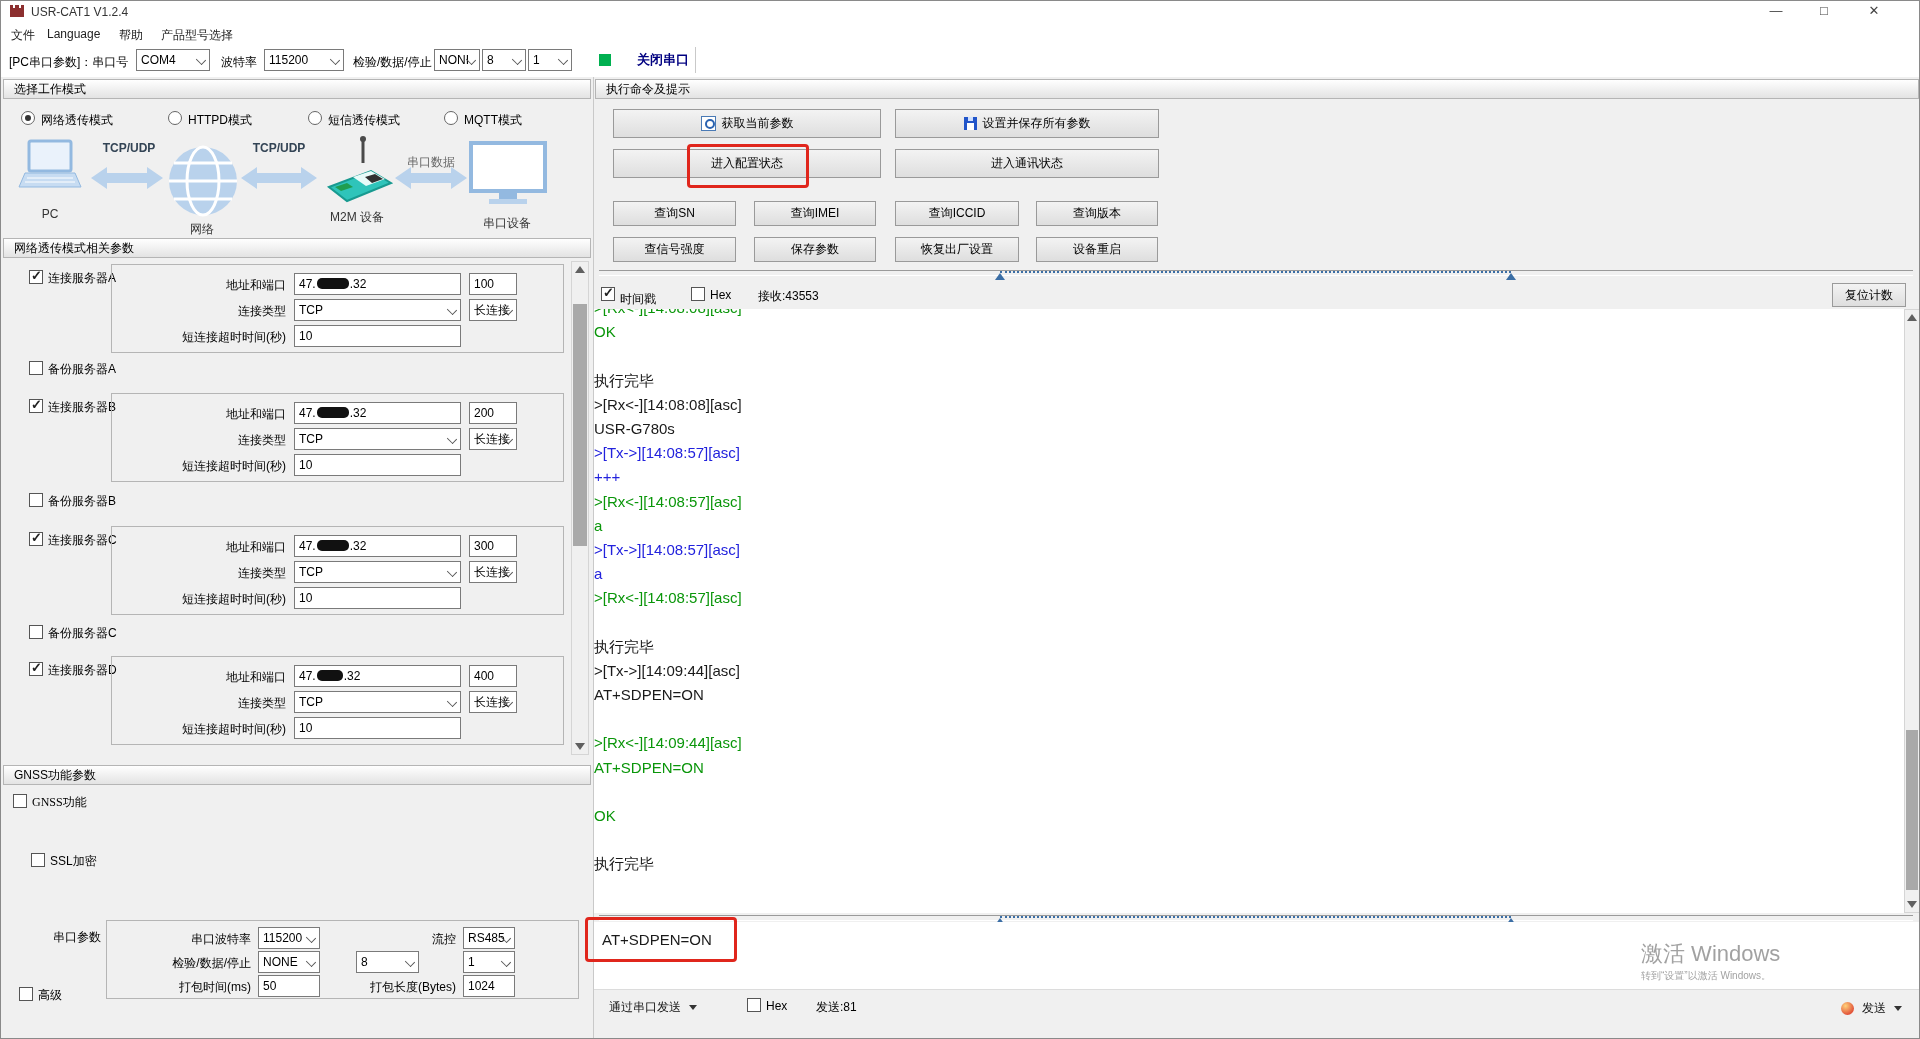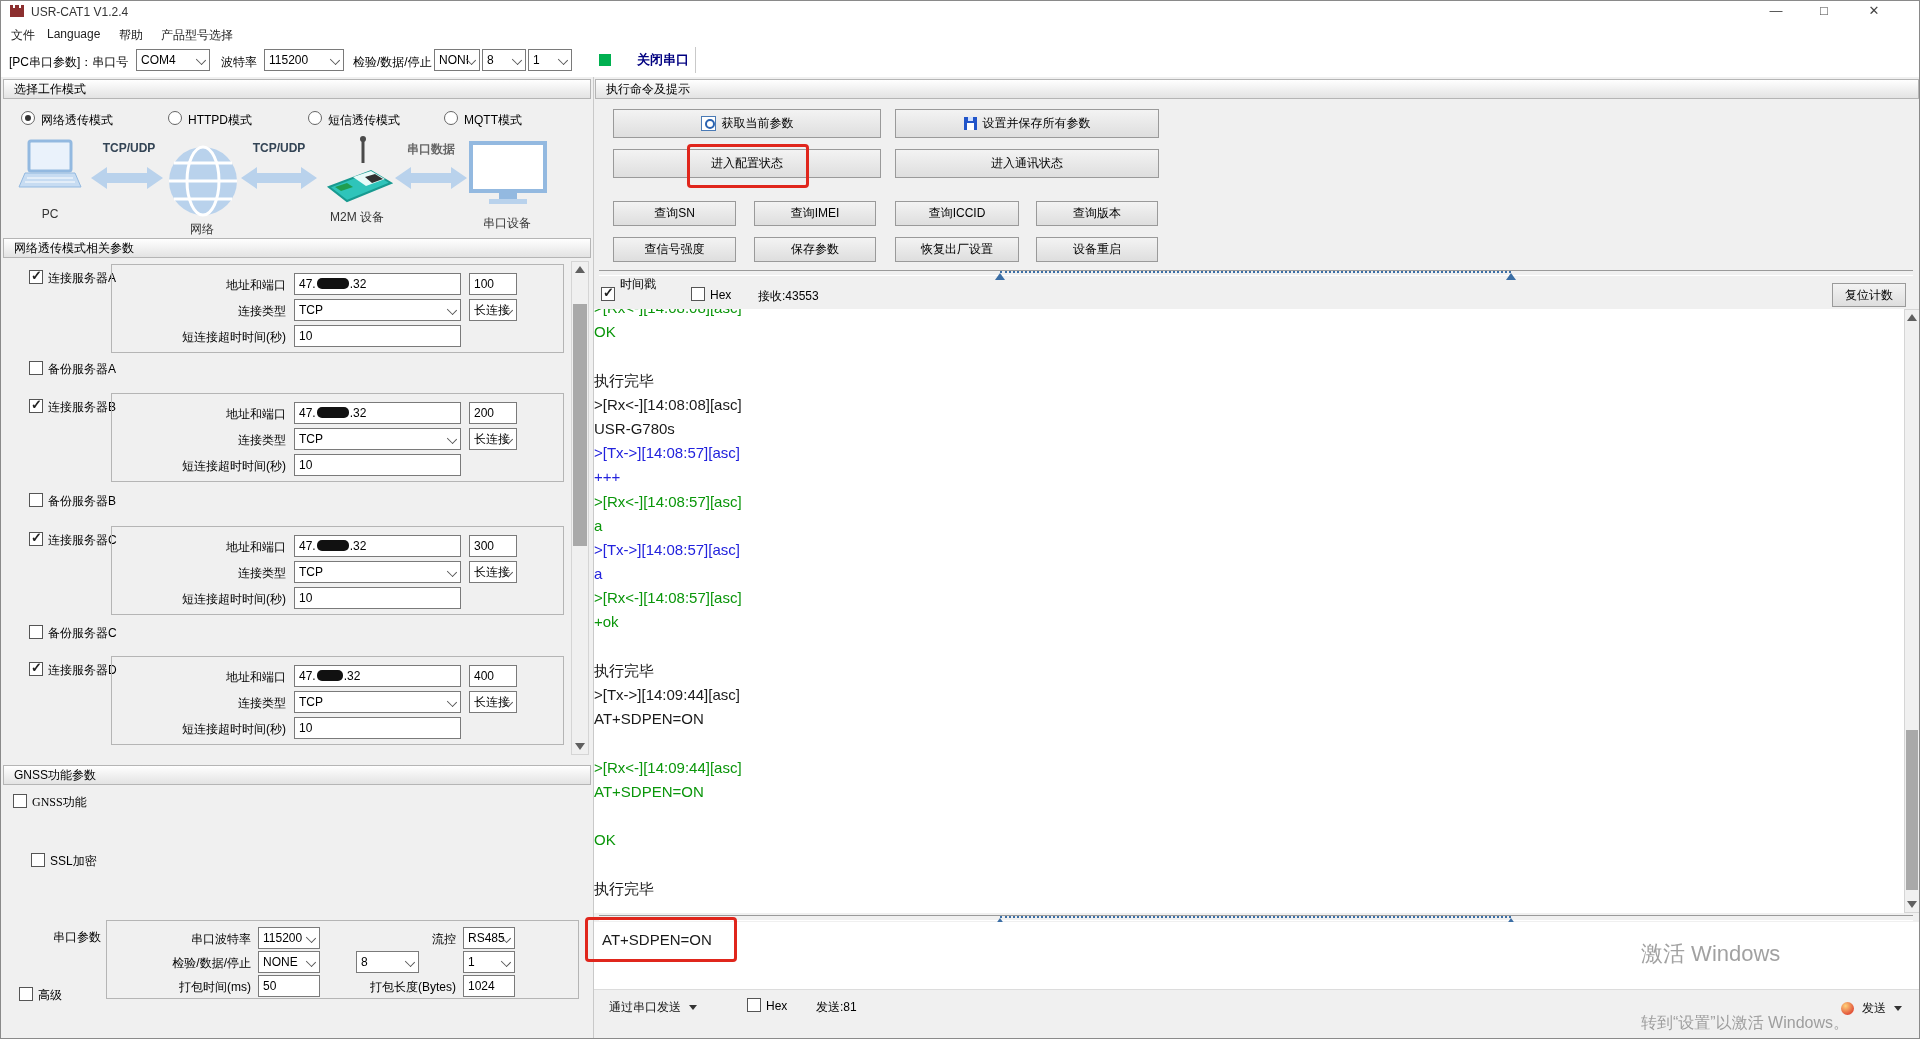--- a/index.html
+++ b/index.html
@@ -43,21 +43,21 @@
   .tri-up{width:0;height:0;border-left:5px solid transparent;border-right:5px solid transparent;border-bottom:7px solid #3b6ea5;}
   .sb{background:#f0f0f0;border:1px solid #d5d5d5;box-sizing:border-box;}
   .sb-arr{position:absolute;left:3px;width:0;height:0;border-left:5px solid transparent;border-right:5px solid transparent;}
   .sb-up{border-bottom:7px solid #606060;}
   .sb-dn{border-top:7px solid #606060;}
   .sb-thumb{position:absolute;left:1px;width:14px;background:#a9a9a9;}
   .annot{border:3px solid #e0261c;border-radius:4px;background:transparent;}
   .vline{width:1px;background:#c9c9c9;}
   .diagram-label{color:#333;text-align:center;}
   .watermark1{font-size:22px;color:#8a8a8a;opacity:.8;}
-  .watermark2{font-size:16px;color:#8a8a8a;opacity:.8;margin-top:44px;}
+  .watermark2{font-size:10px;color:#8a8a8a;opacity:.8;}
   .flat-btn{display:flex;align-items:center;gap:8px;color:#111;}
   .dd-tri{width:0;height:0;border-left:4px solid transparent;border-right:4px solid transparent;border-top:5px solid #333;}
   .floppy{width:13px;height:13px;background:#2255c9;position:relative;}
   .floppy::after{content:"";position:absolute;left:3px;top:6px;width:7px;height:7px;background:#fff;}
   .floppy::before{content:"";position:absolute;left:4px;top:0;width:5px;height:4px;background:#cfe0ff;}
   .magdoc{width:13px;height:13px;position:relative;background:#fff;border:1px solid #4a7ab5;}
   .magdoc::after{content:"";position:absolute;left:3px;top:2px;width:6px;height:6px;border:2px solid #2a62b0;border-radius:50%;}
   .sendball{width:13px;height:13px;border-radius:50%;background:radial-gradient(circle at 35% 30%,#ffd27a,#e2543a 70%);}
 </style>
 </head>
@@ -143,21 +143,21 @@
   <svg class="abs" style="left:394px;top:164px;" width="72" height="26" viewBox="0 0 72 26">
     <polygon points="0,13 16,2 16,8 56,8 56,2 72,13 56,24 56,18 16,18 16,24" fill="#b9d2ec"></polygon>
   </svg>
   <svg class="abs" style="left:468px;top:140px;" width="78" height="66" viewBox="0 0 78 66">
     <rect x="2" y="2" width="74" height="48" fill="#fff" stroke="#93b9e0" stroke-width="4"></rect>
     <rect x="30" y="52" width="18" height="6" fill="#93b9e0"></rect>
     <rect x="20" y="58" width="38" height="5" fill="#b9d2ec"></rect>
   </svg>
   <span class="abs diagram-label" style="left:100px;top:140px;width:56px;font-weight:bold;color:#345;">TCP/UDP</span>
   <span class="abs diagram-label" style="left:250px;top:140px;width:56px;font-weight:bold;color:#345;">TCP/UDP</span>
-  <span class="abs diagram-label" style="left:402px;top:140px;width:56px;color:#666;font-weight:bold;">串口数据</span>
+  <span class="abs diagram-label" style="left:402px;top:153px;width:56px;color:#666;">串口数据</span>
   <span class="abs diagram-label" style="left:24px;top:206px;width:50px;">PC</span>
   <span class="abs diagram-label" style="left:176px;top:220px;width:50px;">网络</span>
   <span class="abs diagram-label" style="left:324px;top:208px;width:64px;">M2M 设备</span>
   <span class="abs diagram-label" style="left:478px;top:214px;width:56px;">串口设备</span>
 
   <div class="abs hdr" style="left:2px;top:237px;width:588px;">网络透传模式相关参数</div>
 
   <span class="abs cb checked" style="left:28px;top:269px;"></span>
   <span class="abs" style="left:47px;top:269px;">连接服务器A</span>
   <div class="abs gbox" style="left:110px;top:263px;width:453px;height:89px;"></div>
@@ -301,21 +301,21 @@
   <div class="abs btn" style="left:1035px;top:236px;width:122px;height:25px;">
       <span>设备重启</span>
     </div>
 
   <div class="abs track" style="left:598px;top:269px;width:1314px;"></div>
   <div class="abs dotline" style="left:999px;top:270px;width:511px;"></div>
   <span class="abs tri-up" style="left:994px;top:272px;"></span>
   <span class="abs tri-up" style="left:1505px;top:272px;"></span>
 
   <span class="abs cb checked" style="left:600px;top:286px;"></span>
-  <span class="abs" style="left:619px;top:275px;">时间戳</span>
+  <span class="abs" style="left:619px;top:290px;">时间戳</span>
   <span class="abs cb" style="left:690px;top:286px;"></span>
   <span class="abs" style="left:709px;top:287px;">Hex</span>
   <span class="abs" style="left:757px;top:287px;">接收:43553</span>
   <div class="abs btn" style="left:1831px;top:282px;width:74px;height:24px;">
       <span>复位计数</span>
     </div>
 
   <div class="abs log-area" style="left:593px;top:308px;width:1310px;height:604px;">
     <div id="log-body" style="margin-top:-13px;">
         <div class="log-line" style="color: rgb(10, 150, 10);">&gt;[Rx&lt;-][14:08:08][asc]</div>
@@ -324,21 +324,20 @@
         <div class="log-line" style="color: rgb(26, 26, 26);">执行完毕</div>
         <div class="log-line" style="color: rgb(26, 26, 26);">&gt;[Rx&lt;-][14:08:08][asc]</div>
         <div class="log-line" style="color: rgb(26, 26, 26);">USR-G780s</div>
         <div class="log-line" style="color: rgb(34, 34, 221);">&gt;[Tx-&gt;][14:08:57][asc]</div>
         <div class="log-line" style="color: rgb(34, 34, 221);">+++</div>
         <div class="log-line" style="color: rgb(10, 150, 10);">&gt;[Rx&lt;-][14:08:57][asc]</div>
         <div class="log-line" style="color: rgb(10, 150, 10);">a</div>
         <div class="log-line" style="color: rgb(34, 34, 221);">&gt;[Tx-&gt;][14:08:57][asc]</div>
         <div class="log-line" style="color: rgb(34, 34, 221);">a</div>
         <div class="log-line" style="color: rgb(10, 150, 10);">&gt;[Rx&lt;-][14:08:57][asc]</div>
-        <div class="log-line" style="color: rgb(10, 150, 10);">+ok</div>
         <div class="log-line" style="color: rgb(26, 26, 26);">&nbsp;</div>
         <div class="log-line" style="color: rgb(26, 26, 26);">执行完毕</div>
         <div class="log-line" style="color: rgb(26, 26, 26);">&gt;[Tx-&gt;][14:09:44][asc]</div>
         <div class="log-line" style="color: rgb(26, 26, 26);">AT+SDPEN=ON</div>
         <div class="log-line" style="color: rgb(26, 26, 26);">&nbsp;</div>
         <div class="log-line" style="color: rgb(10, 150, 10);">&gt;[Rx&lt;-][14:09:44][asc]</div>
         <div class="log-line" style="color: rgb(10, 150, 10);">AT+SDPEN=ON</div>
         <div class="log-line" style="color: rgb(26, 26, 26);">&nbsp;</div>
         <div class="log-line" style="color: rgb(10, 150, 10);">OK</div>
         <div class="log-line" style="color: rgb(26, 26, 26);">&nbsp;</div>

